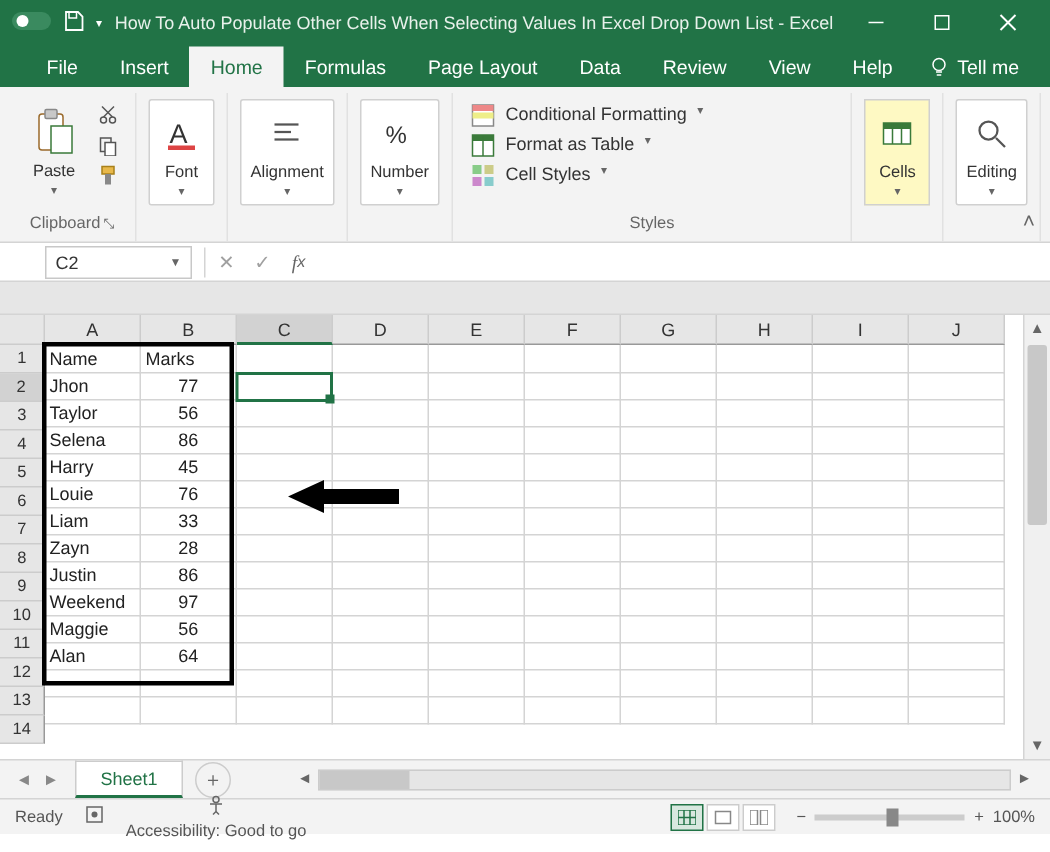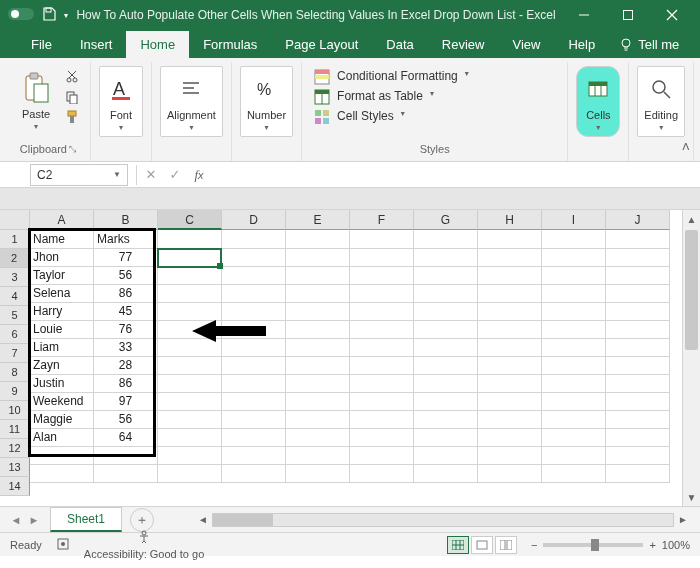--- a/index.html
+++ b/index.html
@@ -273,21 +273,21 @@
         </div>
       </div>
     </div>
     <div class="group-label">
         <span>Styles</span>
       </div>
   </div>
 
   <div class="group">
     <div class="group-content">
-      <div class="big-btn" style="border:1px solid #d0d0d0; background:#5eead4; border-radius:12px;">
+      <div class="big-btn" style="border:1px solid #d0d0d0; background:#fef9c3; border-radius:0;">
         <div class="icon-box">
             <svg width="22" height="22">
               <rect x="2" y="4" width="18" height="14" fill="#fff" stroke="#3a7a3a"></rect>
               <rect x="2" y="4" width="18" height="4" fill="#3a7a3a"></rect>
               <line x1="8" y1="4" x2="8" y2="18" stroke="#3a7a3a"></line>
               <line x1="14" y1="4" x2="14" y2="18" stroke="#3a7a3a"></line>
             </svg>
           </div>
         <span>Cells</span>
         <span class="drop-arrow">▾</span>

